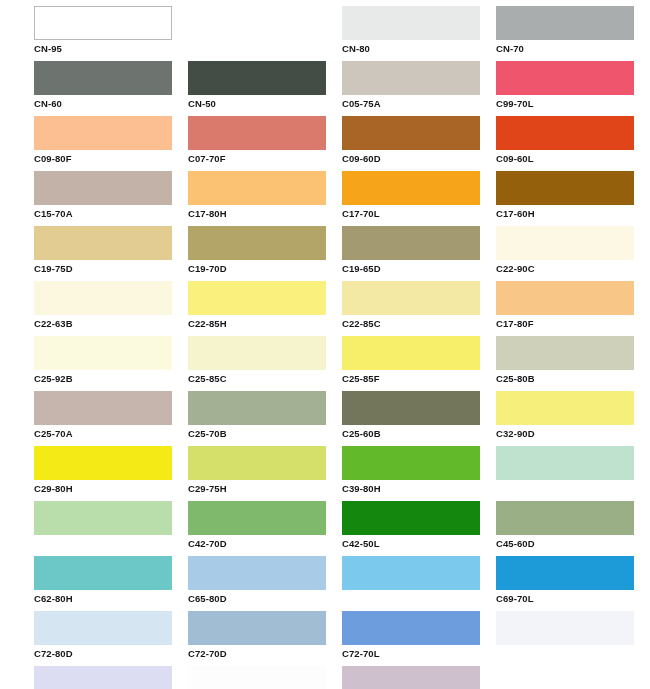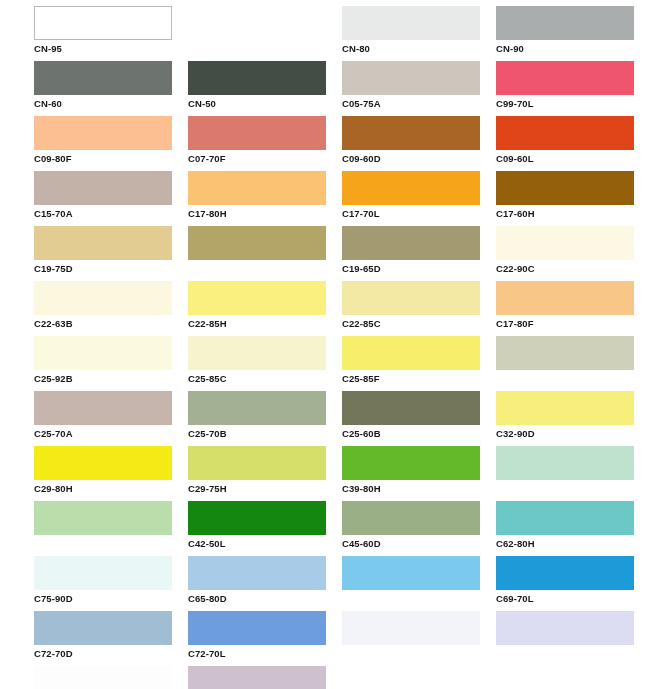--- a/index.html
+++ b/index.html
@@ -68,21 +68,21 @@
       </div>
       <div class="cell">
         <div class="swatch" style="background-color: rgb(255, 255, 255);"></div>
       </div>
       <div class="cell">
         <div class="swatch" style="background-color: rgb(232, 234, 234);"></div>
         <div class="label">CN-80</div>
       </div>
       <div class="cell">
         <div class="swatch" style="background-color: rgb(169, 173, 173);"></div>
-        <div class="label">CN-90</div>
+        <div class="label">CN-70</div>
       </div>
       <div class="cell">
         <div class="swatch" style="background-color: rgb(109, 116, 112);"></div>
         <div class="label">CN-60</div>
       </div>
       <div class="cell">
         <div class="swatch" style="background-color: rgb(67, 76, 69);"></div>
         <div class="label">CN-50</div>
       </div>
       <div class="cell">
@@ -124,20 +124,21 @@
       <div class="cell">
         <div class="swatch" style="background-color: rgb(149, 96, 12);"></div>
         <div class="label">C17-60H</div>
       </div>
       <div class="cell">
         <div class="swatch" style="background-color: rgb(226, 204, 145);"></div>
         <div class="label">C19-75D</div>
       </div>
       <div class="cell">
         <div class="swatch" style="background-color: rgb(179, 164, 104);"></div>
+        <div class="label">C19-70D</div>
       </div>
       <div class="cell">
         <div class="swatch" style="background-color: rgb(163, 154, 114);"></div>
         <div class="label">C19-65D</div>
       </div>
       <div class="cell">
         <div class="swatch" style="background-color: rgb(253, 248, 228);"></div>
         <div class="label">C22-90C</div>
       </div>
       <div class="cell">
@@ -163,20 +164,21 @@
       <div class="cell">
         <div class="swatch" style="background-color: rgb(245, 244, 205);"></div>
         <div class="label">C25-85C</div>
       </div>
       <div class="cell">
         <div class="swatch" style="background-color: rgb(247, 239, 106);"></div>
         <div class="label">C25-85F</div>
       </div>
       <div class="cell">
         <div class="swatch" style="background-color: rgb(206, 208, 185);"></div>
+        <div class="label">C25-80B</div>
       </div>
       <div class="cell">
         <div class="swatch" style="background-color: rgb(197, 181, 173);"></div>
         <div class="label">C25-70A</div>
       </div>
       <div class="cell">
         <div class="swatch" style="background-color: rgb(163, 176, 147);"></div>
         <div class="label">C25-70B</div>
       </div>
       <div class="cell">
@@ -199,45 +201,49 @@
         <div class="swatch" style="background-color: rgb(98, 185, 41);"></div>
         <div class="label">C39-80H</div>
       </div>
       <div class="cell">
         <div class="swatch" style="background-color: rgb(191, 226, 207);"></div>
       </div>
       <div class="cell">
         <div class="swatch" style="background-color: rgb(185, 221, 171);"></div>
       </div>
       <div class="cell">
+        <div class="swatch" style="background-color: rgb(127, 186, 108);"></div>
+        <div class="label">C42-70D</div>
+      </div>
+      <div class="cell">
         <div class="swatch" style="background-color: rgb(20, 135, 15);"></div>
         <div class="label">C42-50L</div>
       </div>
       <div class="cell">
         <div class="swatch" style="background-color: rgb(154, 175, 133);"></div>
         <div class="label">C45-60D</div>
       </div>
       <div class="cell">
         <div class="swatch" style="background-color: rgb(108, 200, 198);"></div>
         <div class="label">C62-80H</div>
       </div>
       <div class="cell">
-        <div class="swatch" style="background-color: rgb(234, 247, 247);"></div>
-        <div class="label">C75-90D</div>
-      </div>
-      <div class="cell">
         <div class="swatch" style="background-color: rgb(168, 203, 232);"></div>
         <div class="label">C65-80D</div>
       </div>
       <div class="cell">
         <div class="swatch" style="background-color: rgb(124, 201, 238);"></div>
       </div>
       <div class="cell">
         <div class="swatch" style="background-color: rgb(28, 155, 216);"></div>
         <div class="label">C69-70L</div>
+      </div>
+      <div class="cell">
+        <div class="swatch" style="background-color: rgb(214, 229, 242);"></div>
+        <div class="label">C72-80D</div>
       </div>
       <div class="cell">
         <div class="swatch" style="background-color: rgb(160, 189, 211);"></div>
         <div class="label">C72-70D</div>
       </div>
       <div class="cell">
         <div class="swatch" style="background-color: rgb(109, 157, 220);"></div>
         <div class="label">C72-70L</div>
       </div>
       <div class="cell">

